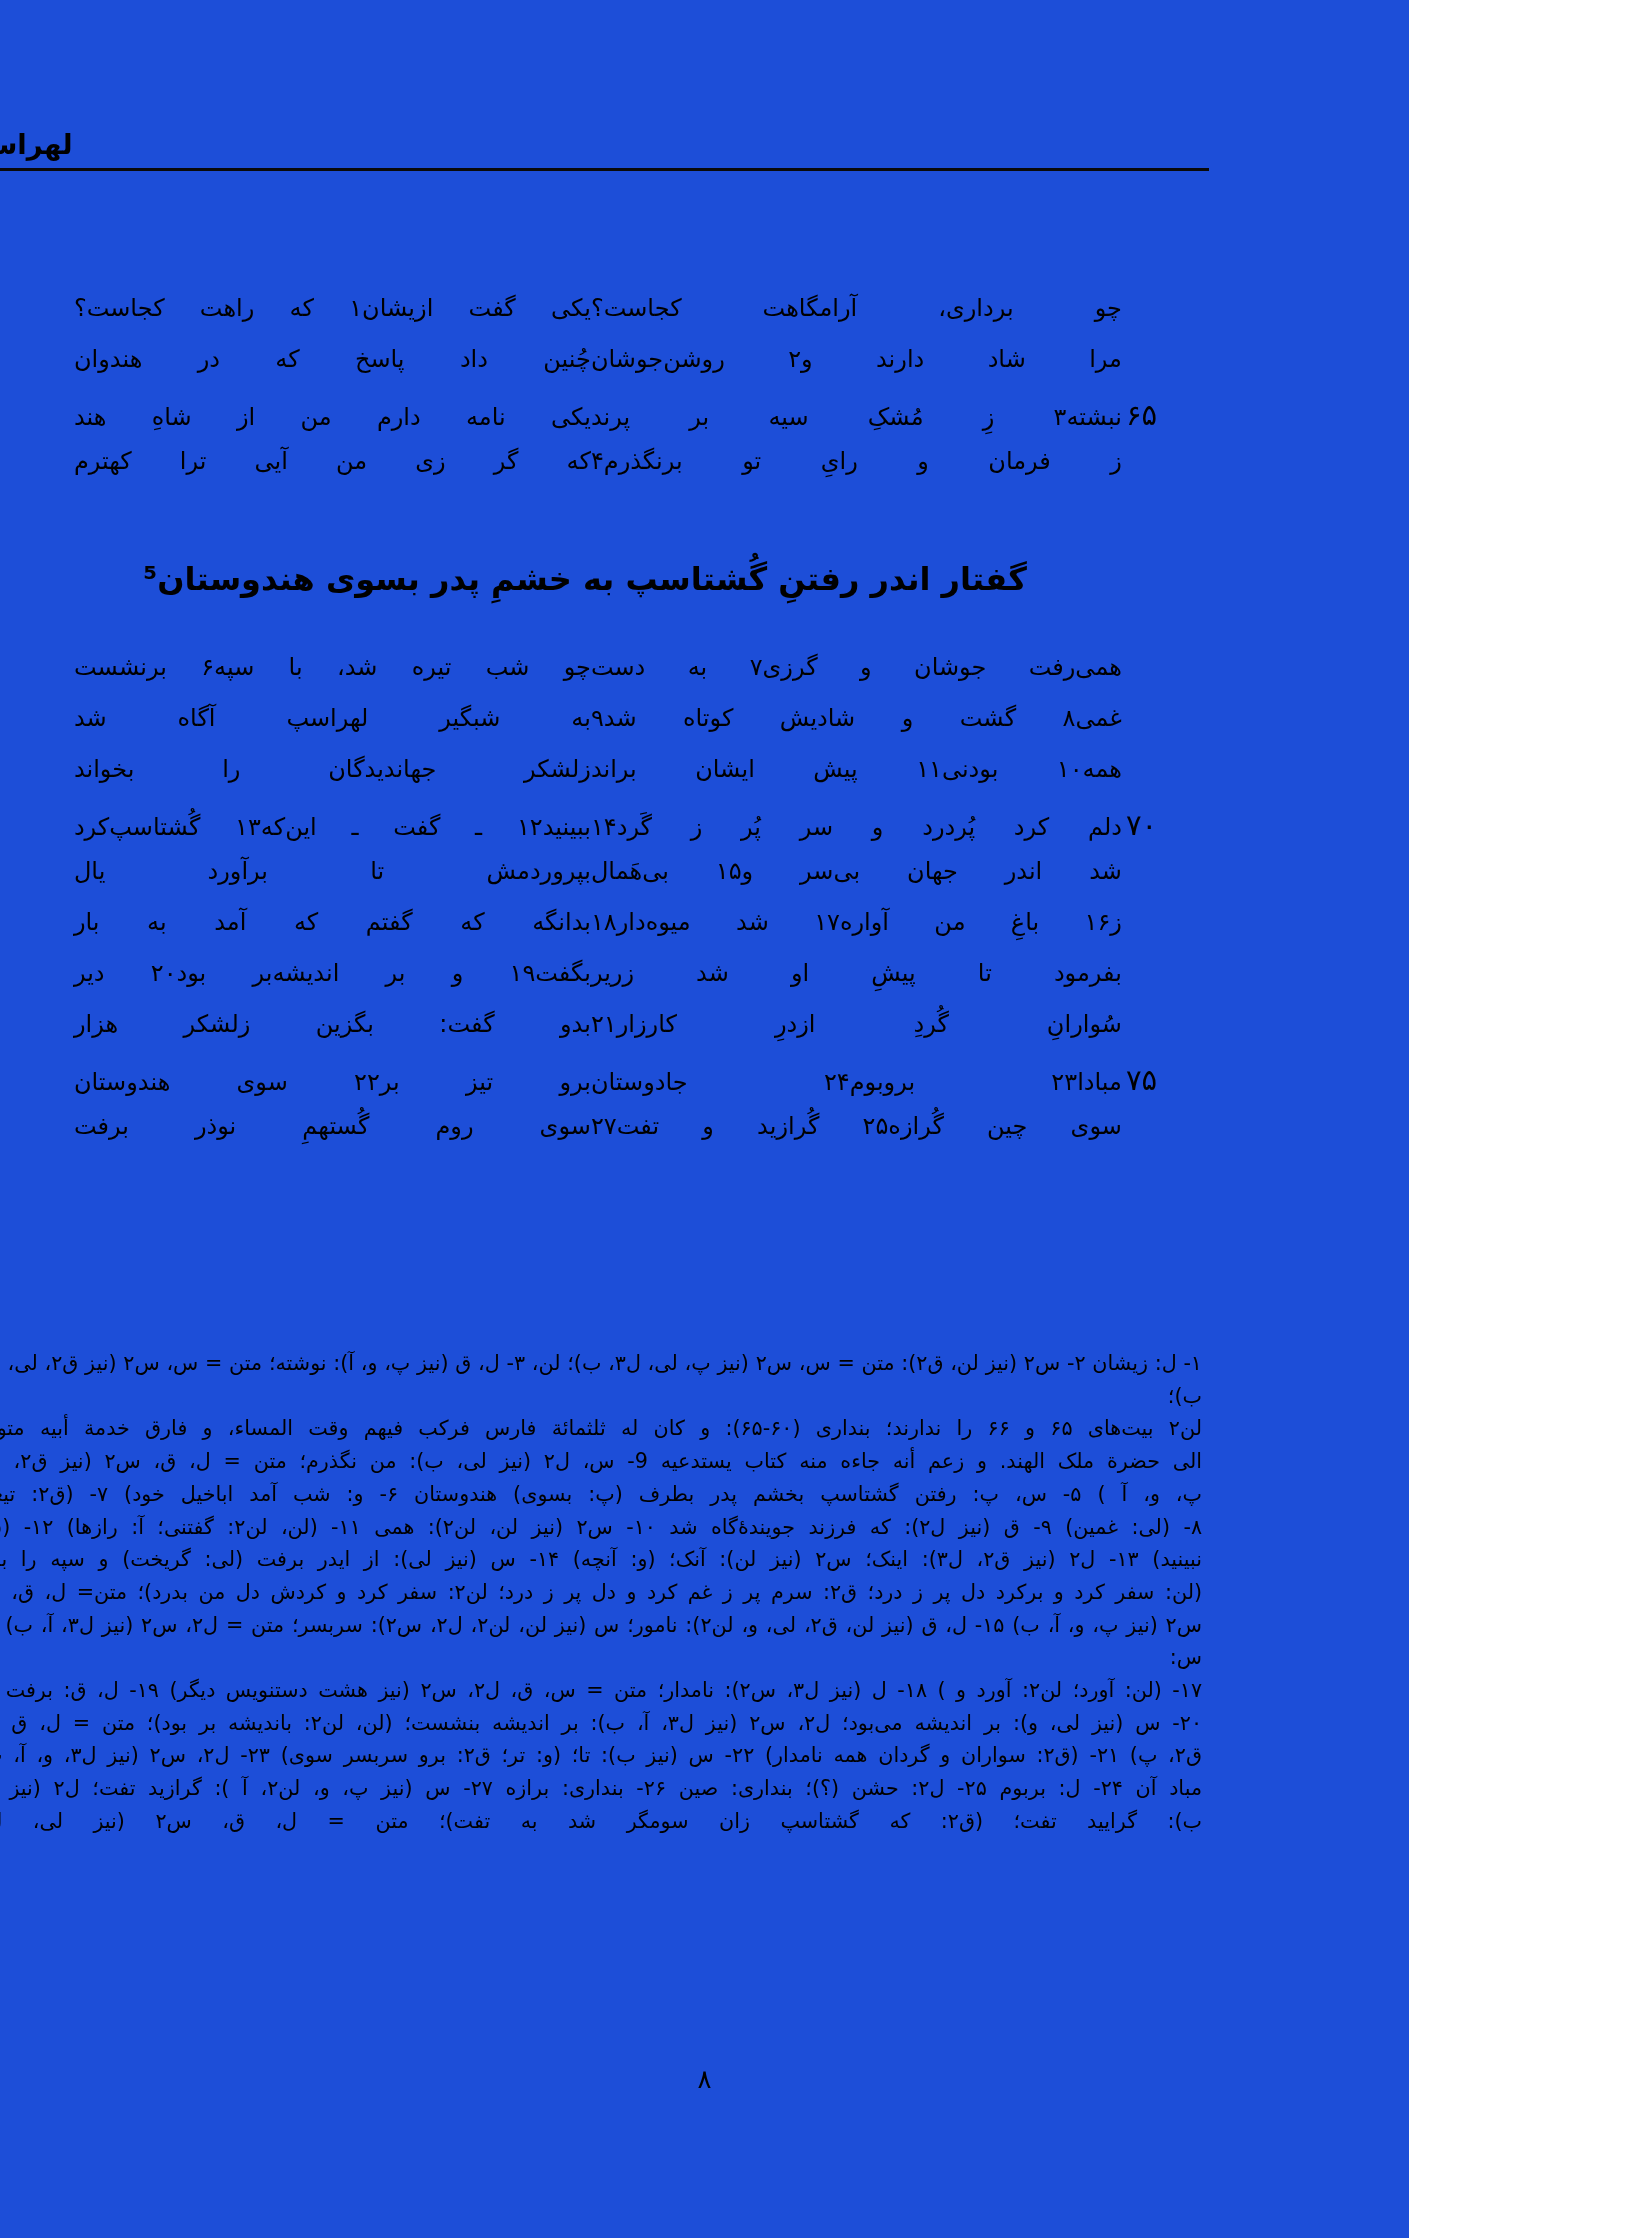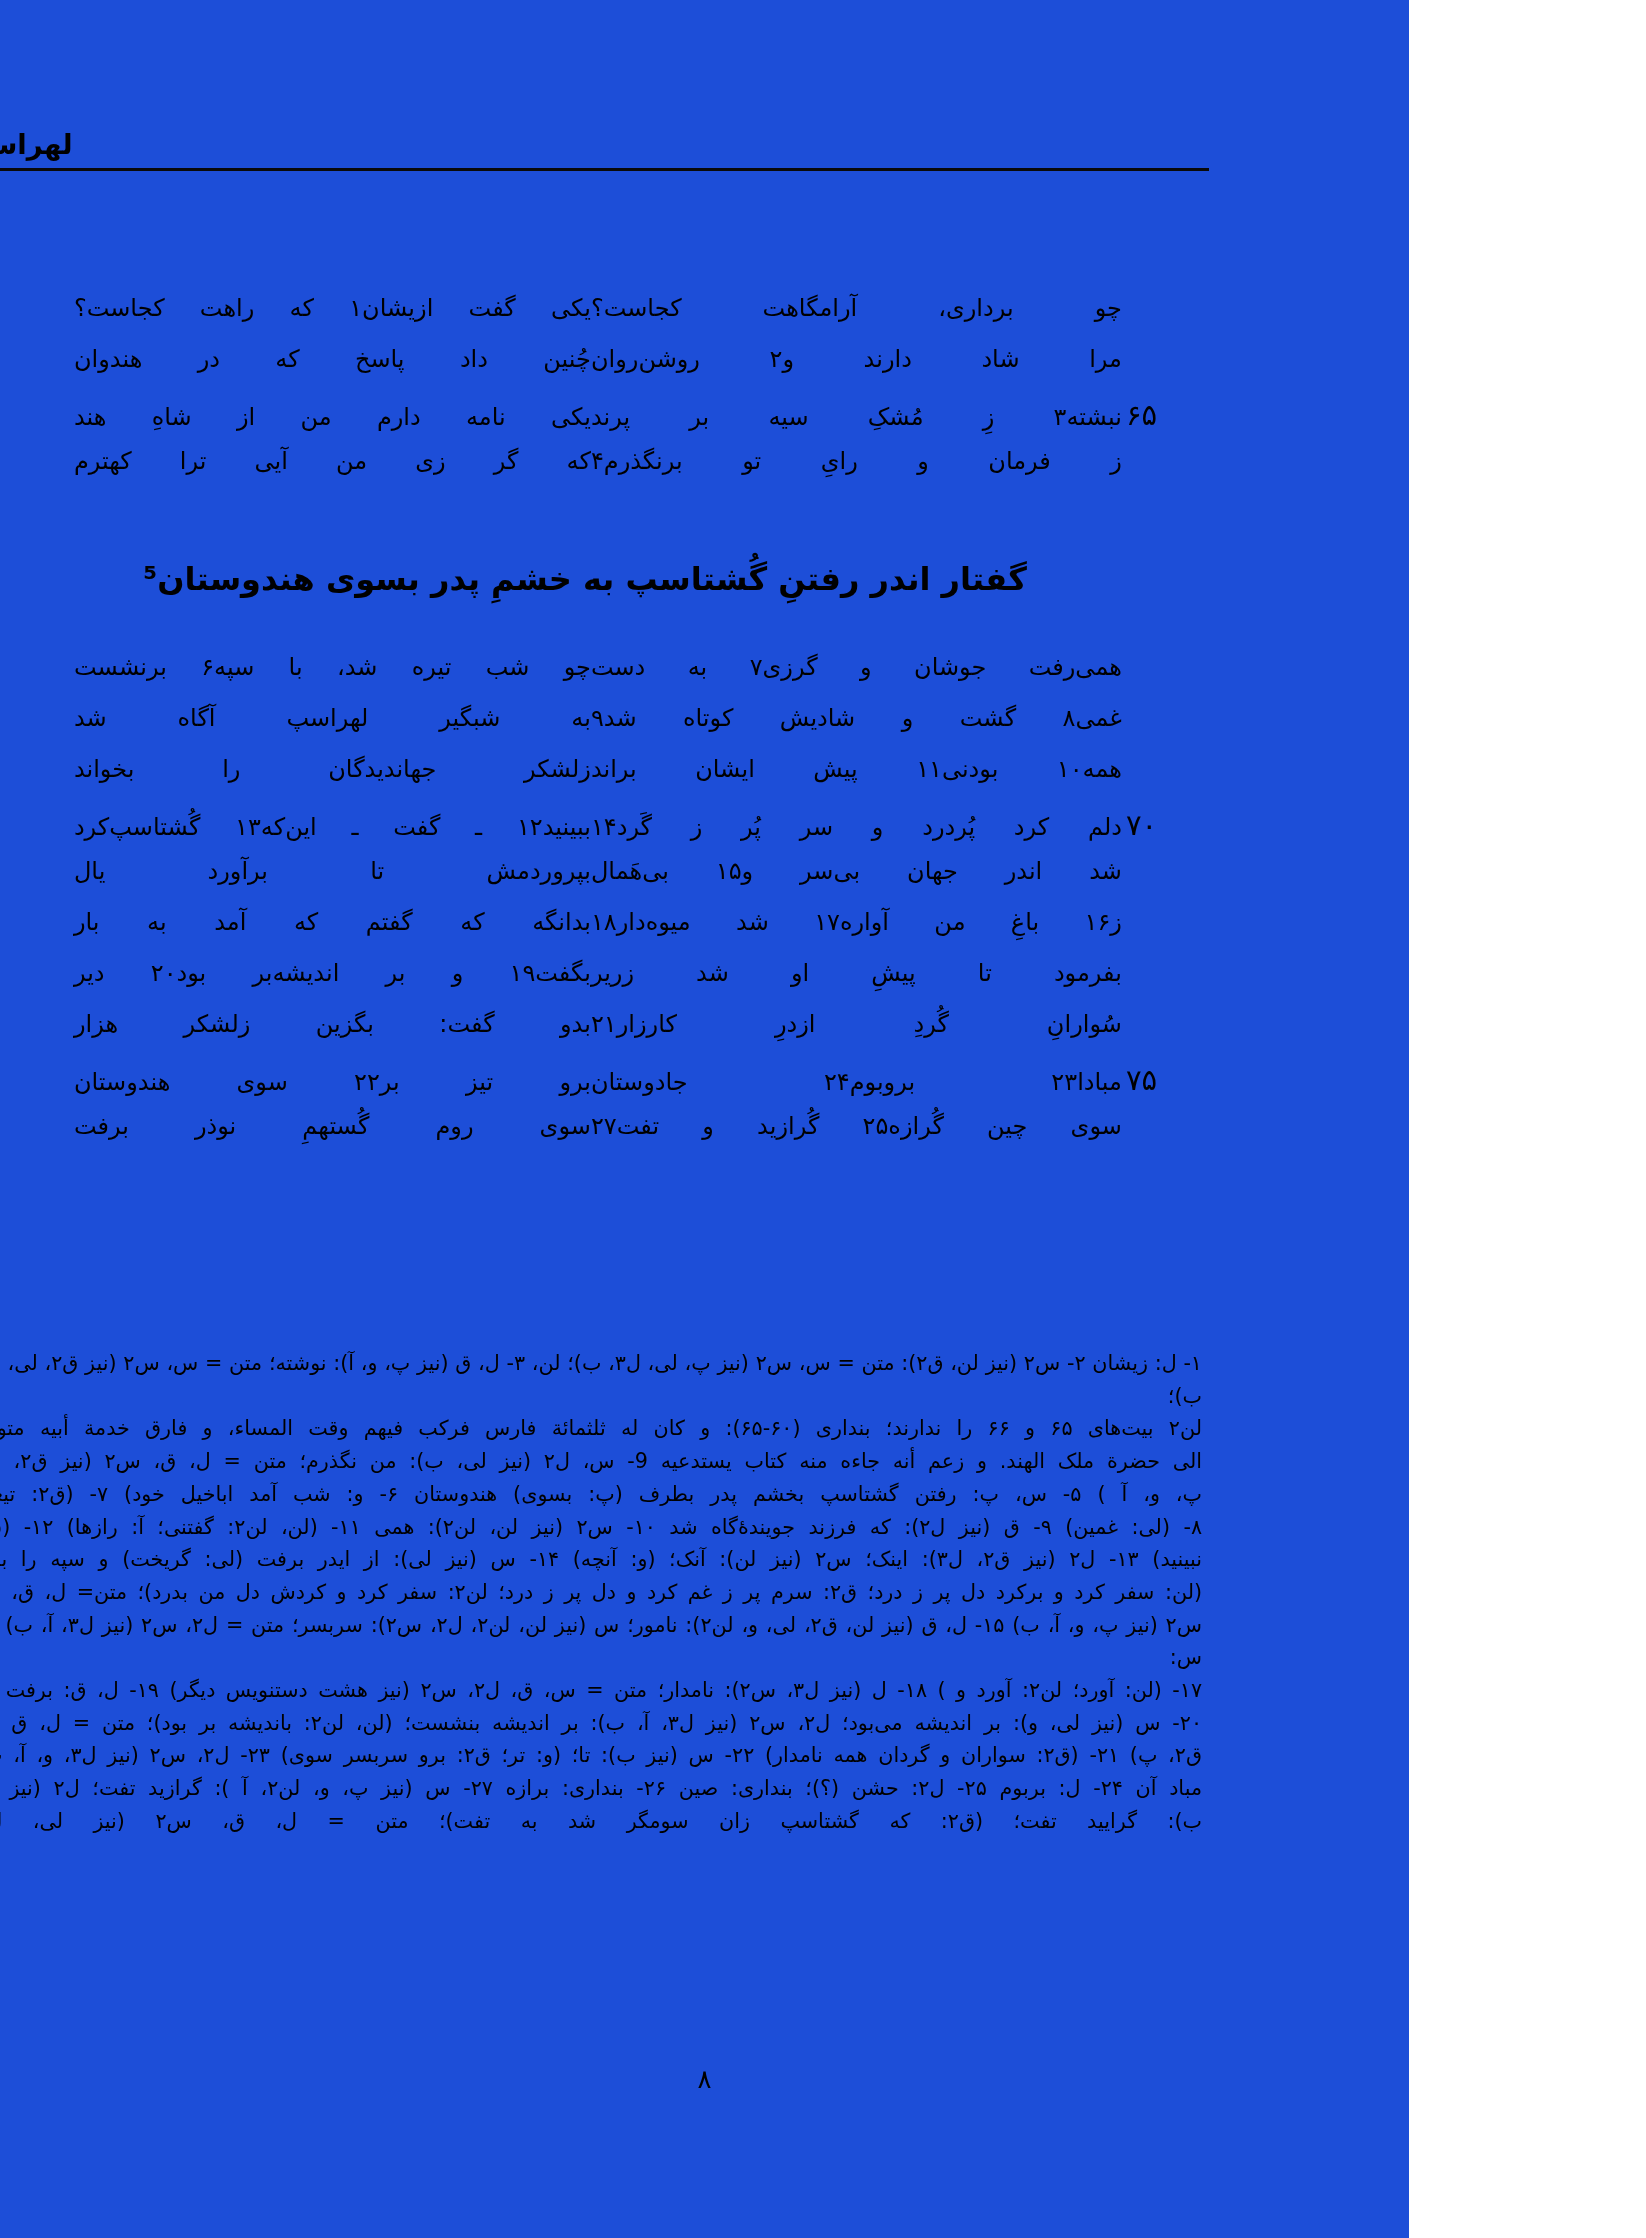--- a/index.html
+++ b/index.html
@@ -135,21 +135,21 @@
   </div>
 
   <div class="verse-block first">
     <div class="bayt">
       <div class="num-gutter"></div>
       <div class="hemistich left">چو برداری، آرامگاهت کجاست؟</div>
       <div class="hemistich right">یکی گفت ازیشان۱ که راهت کجاست؟</div>
     </div>
     <div class="bayt">
       <div class="num-gutter"></div>
-      <div class="hemistich left">مرا شاد دارند و۲ روشن‌روان</div>
+      <div class="hemistich left">مرا شاد دارند و۲ روشن‌جوشان</div>
       <div class="hemistich right">چُنین داد پاسخ که در هندوان</div>
     </div>
     <div class="bayt">
       <div class="num-gutter">۶۵</div>
       <div class="hemistich left">نبشته۳ زِ مُشکِ سیه بر پرند</div>
       <div class="hemistich right">یکی نامه دارم من از شاهِ هند</div>
     </div>
     <div class="bayt">
       <div class="num-gutter"></div>
       <div class="hemistich left">ز فرمان و رایِ تو برنگذرم۴</div>

